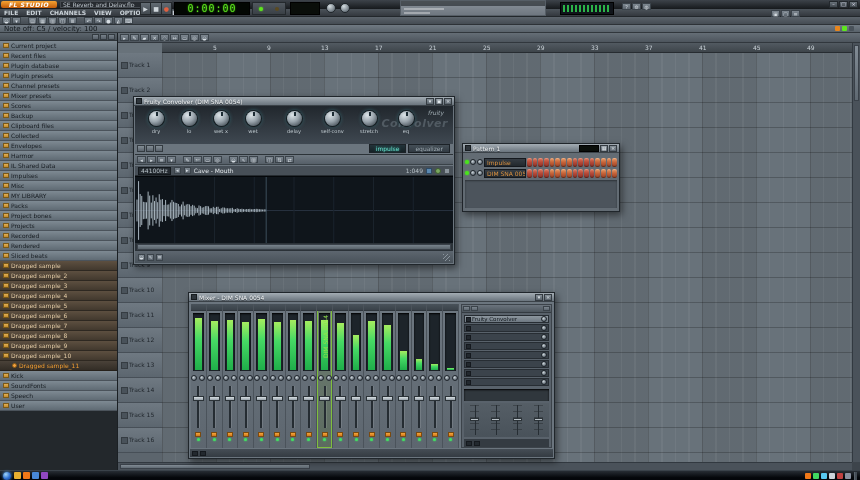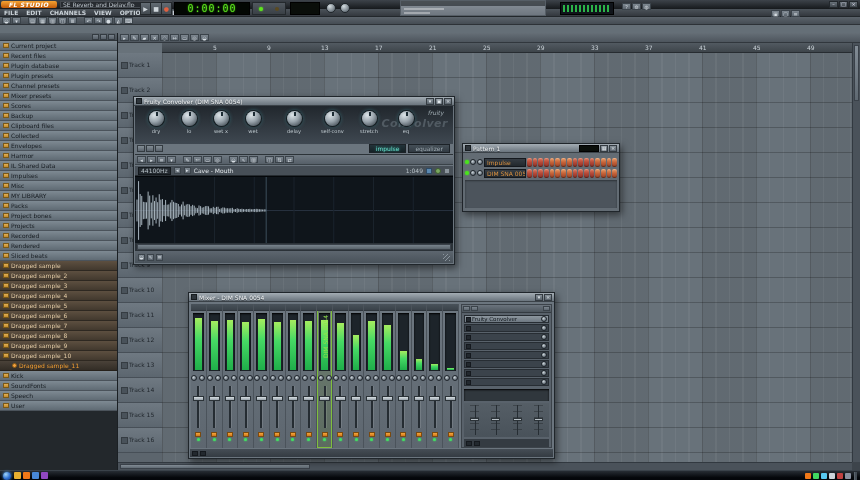--- a/index.html
+++ b/index.html
@@ -228,20 +228,28 @@
     <div class="tb">?</div>
     <div class="tb">⚙</div>
     <div class="tb">◍</div>
   </div>
   <div id="rowicons2">
     <div class="tb">▣</div>
     <div class="tb">▢</div>
     <div class="tb">≡</div>
   </div>
 
+  <div id="hintbar">
+    <div id="hint-text">Note off: C5 / velocity: 100</div>
+    <div id="hint-right">
+      <div class="hdot" style="background:#e8851c;"></div>
+      <div class="hdot" style="background:#5ee61e;"></div>
+      <div class="hdot" style="background:#49525a;"></div>
+    </div>
+  </div>
 
   <div id="browser">
     <div id="browser-head">
       <div class="bh-tab"></div>
       <div class="bh-tab"></div>
       <div class="bh-tab"></div>
     </div>
     <div id="browser-list">
         <div class="b-row normal">
           <div class="b-icon"></div>

